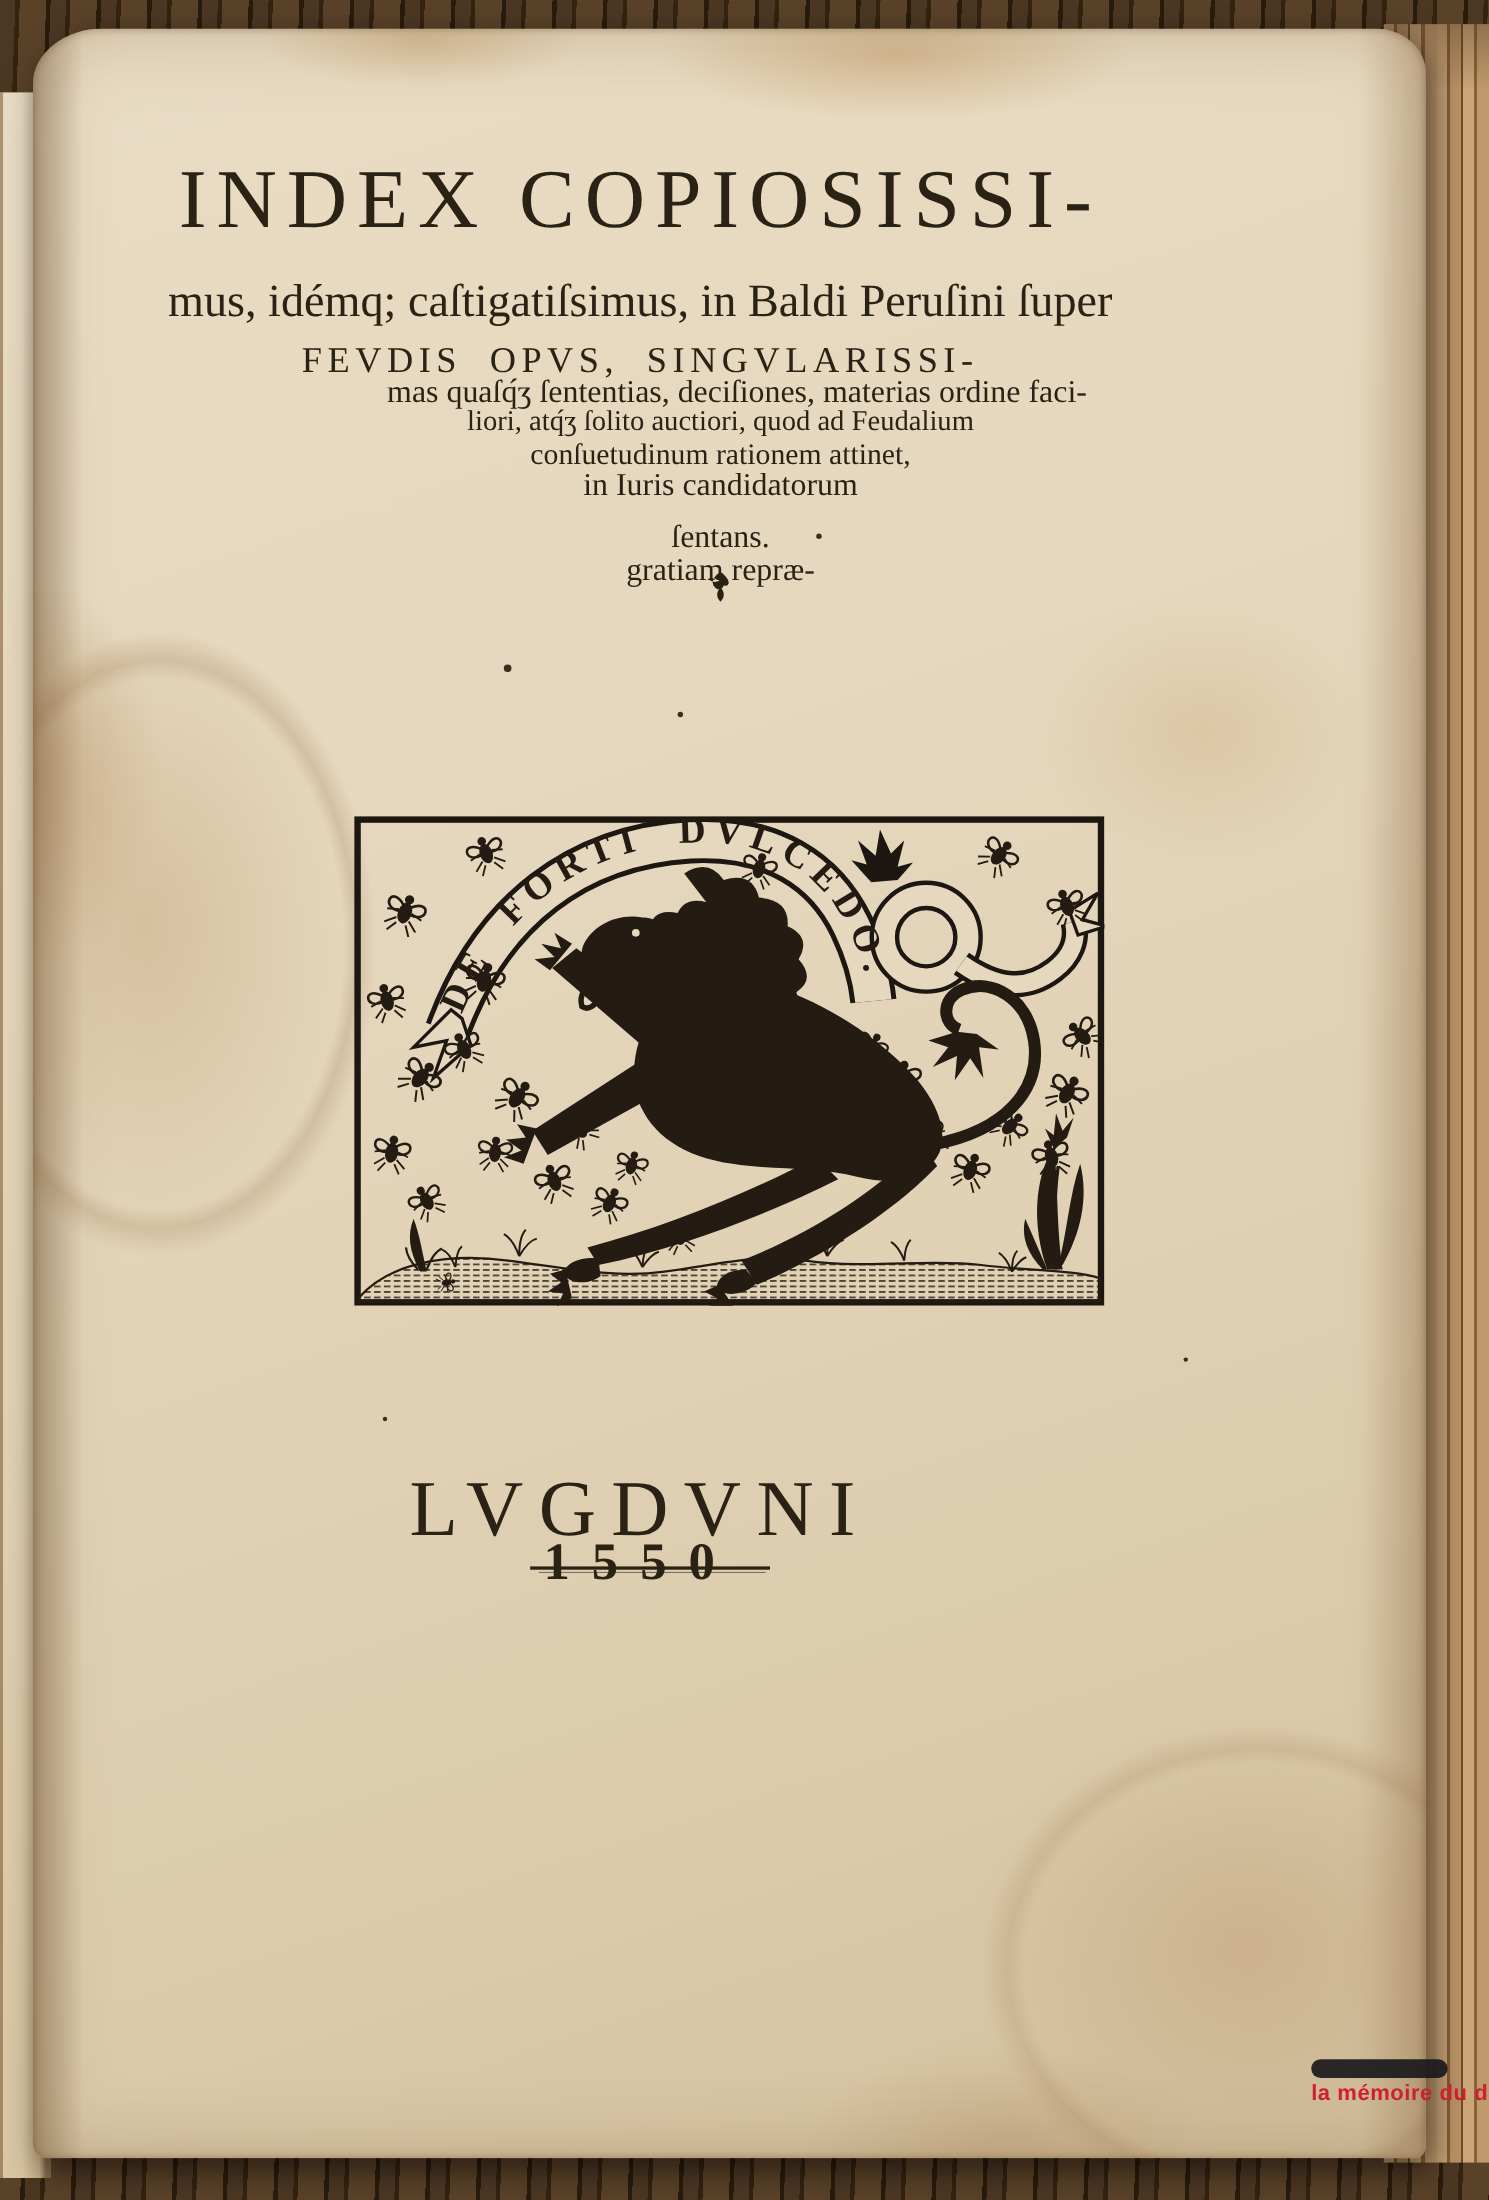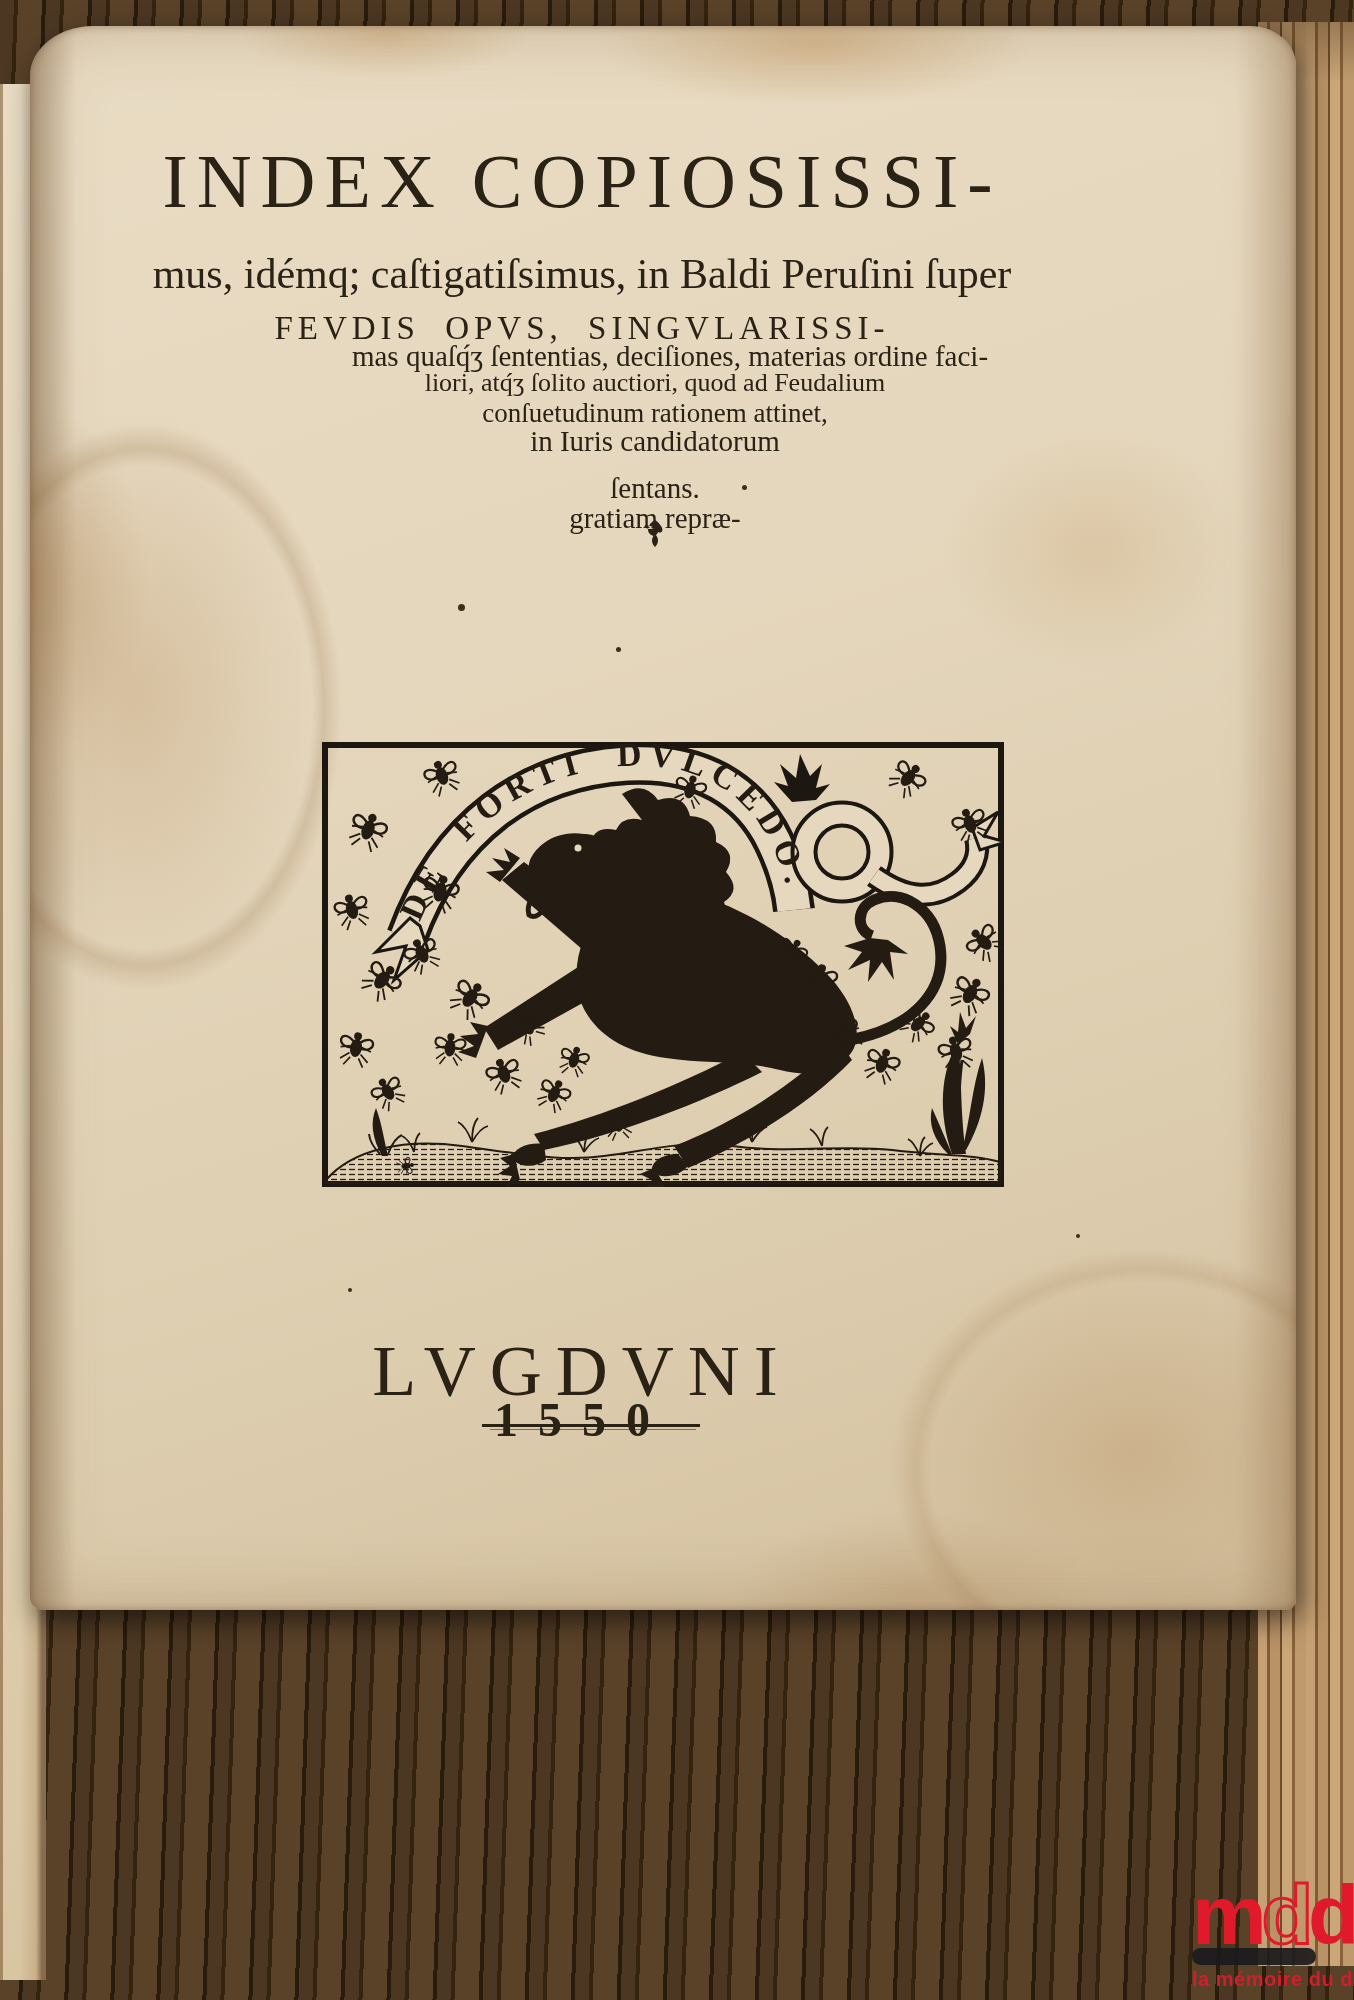--- a/index.html
+++ b/index.html
@@ -27,21 +27,21 @@
     position:absolute;right:0;top:22px;width:96px;height:1944px;
     background:
       linear-gradient(180deg,rgba(60,40,20,.35),transparent 60px),
       repeating-linear-gradient(90deg,
         #c6a175 0 9px,#825c35 9px 12px,#b8916300 12px 12px,
         #b99266 12px 22px,#6f4c2a 22px 24px,#caa678 24px 34px,
         #8a6138 34px 37px,#bf9a6d 37px 48px);
   }
 
   .page{
-    position:absolute;left:30px;top:26px;width:1266px;height:1584px;
+    position:absolute;left:30px;top:26px;width:1266px;height:1936px;
     border-radius:64px 46px 10px 14px / 50px 40px 10px 12px;
     background:
       
       radial-gradient(ellipse 300px 85px at 62% 1.2%, rgba(189,142,84,.42), rgba(189,142,84,0) 72%),
       radial-gradient(ellipse 200px 60px at 28% .6%, rgba(189,142,84,.35), transparent 72%),
       radial-gradient(ellipse 300px 430px at 9% 43%, rgba(140,102,60,0) 56%, rgba(140,102,60,.20) 60%, rgba(140,102,60,0) 66%),
       radial-gradient(ellipse 280px 420px at 8% 42%, rgba(177,135,88,.30), transparent 68%),
       radial-gradient(ellipse 170px 250px at 0% 35%, rgba(166,124,76,.38), transparent 70%),
       radial-gradient(ellipse 360px 300px at 87% 90%, rgba(182,142,94,.34), transparent 70%),
       radial-gradient(ellipse 380px 330px at 88% 91%, rgba(150,110,66,0) 56%, rgba(150,110,66,.16) 60%, rgba(150,110,66,0) 66%),
@@ -240,16 +240,15 @@
     </g>
     <g fill="#241c12">
       <path d="M60,414 C50,396 48,380 54,366 C60,382 62,398 66,414 Z"></path>
       <path d="M66,412 q6,-16 14,-19 M58,412 q-10,-10 -11,-20" fill="none" stroke="#241c12" stroke-width="2"></path>
     </g>
   </svg>
 
 </div>
 
 <div class="mdd">
-  <div class="mdd-letters"><span>m</span><span class="outline">d</span><span>d</span></div>
   <div class="mdd-bar"></div>
   <div class="mdd-tag">la mémoire du droit</div>
 </div>
 
 </body></html>

